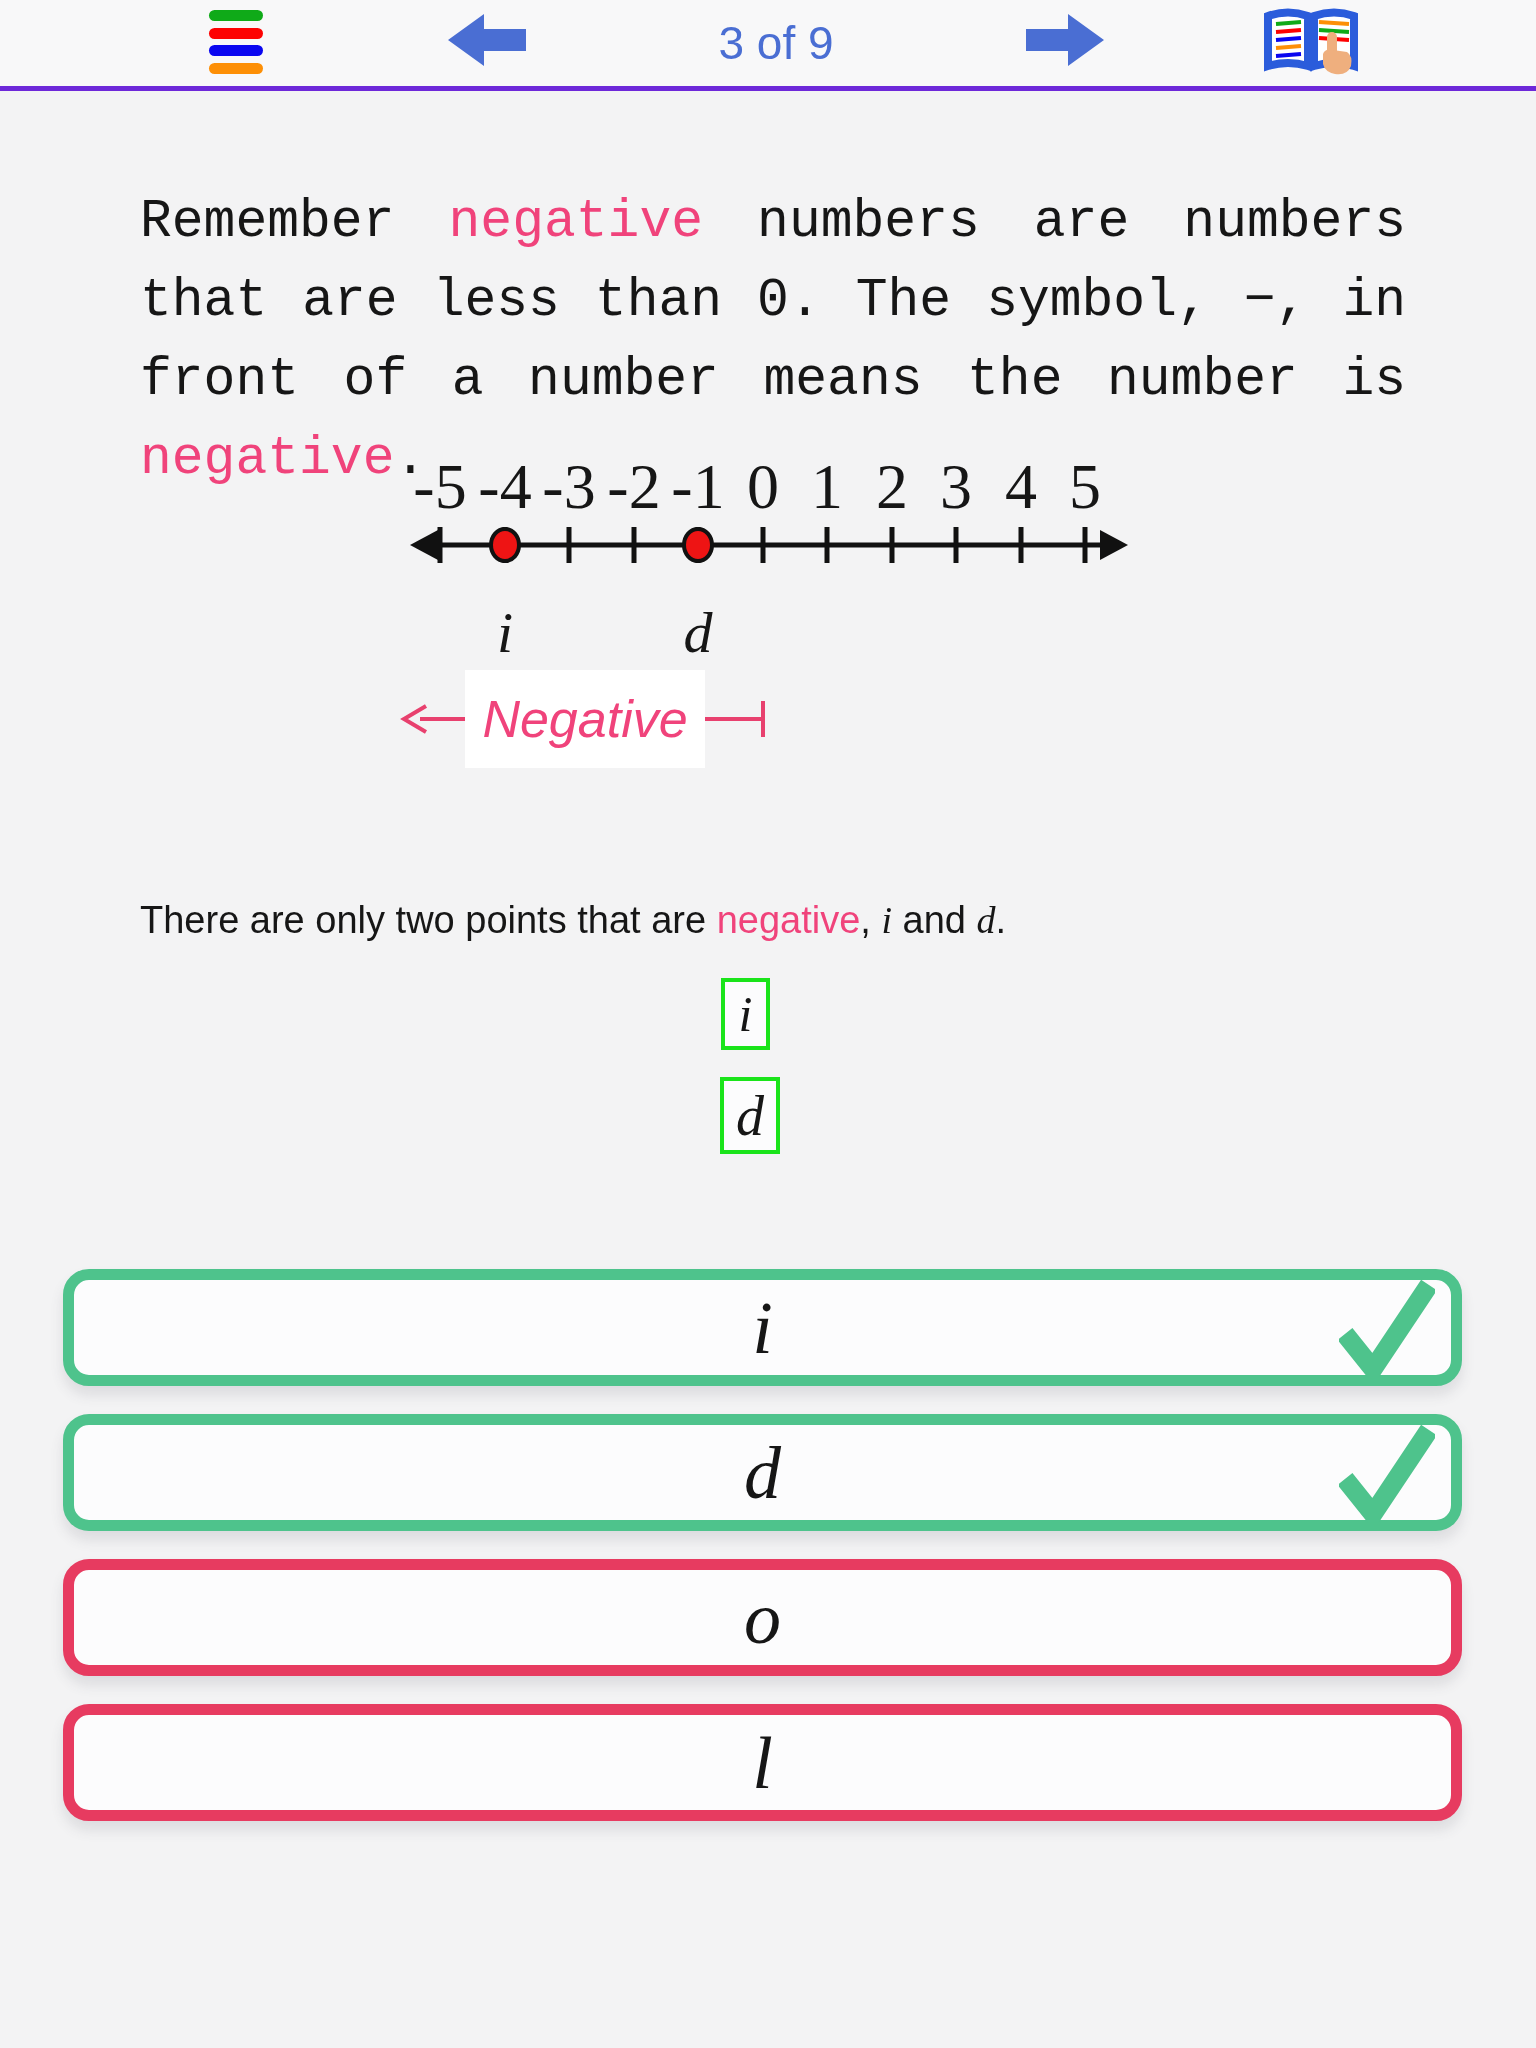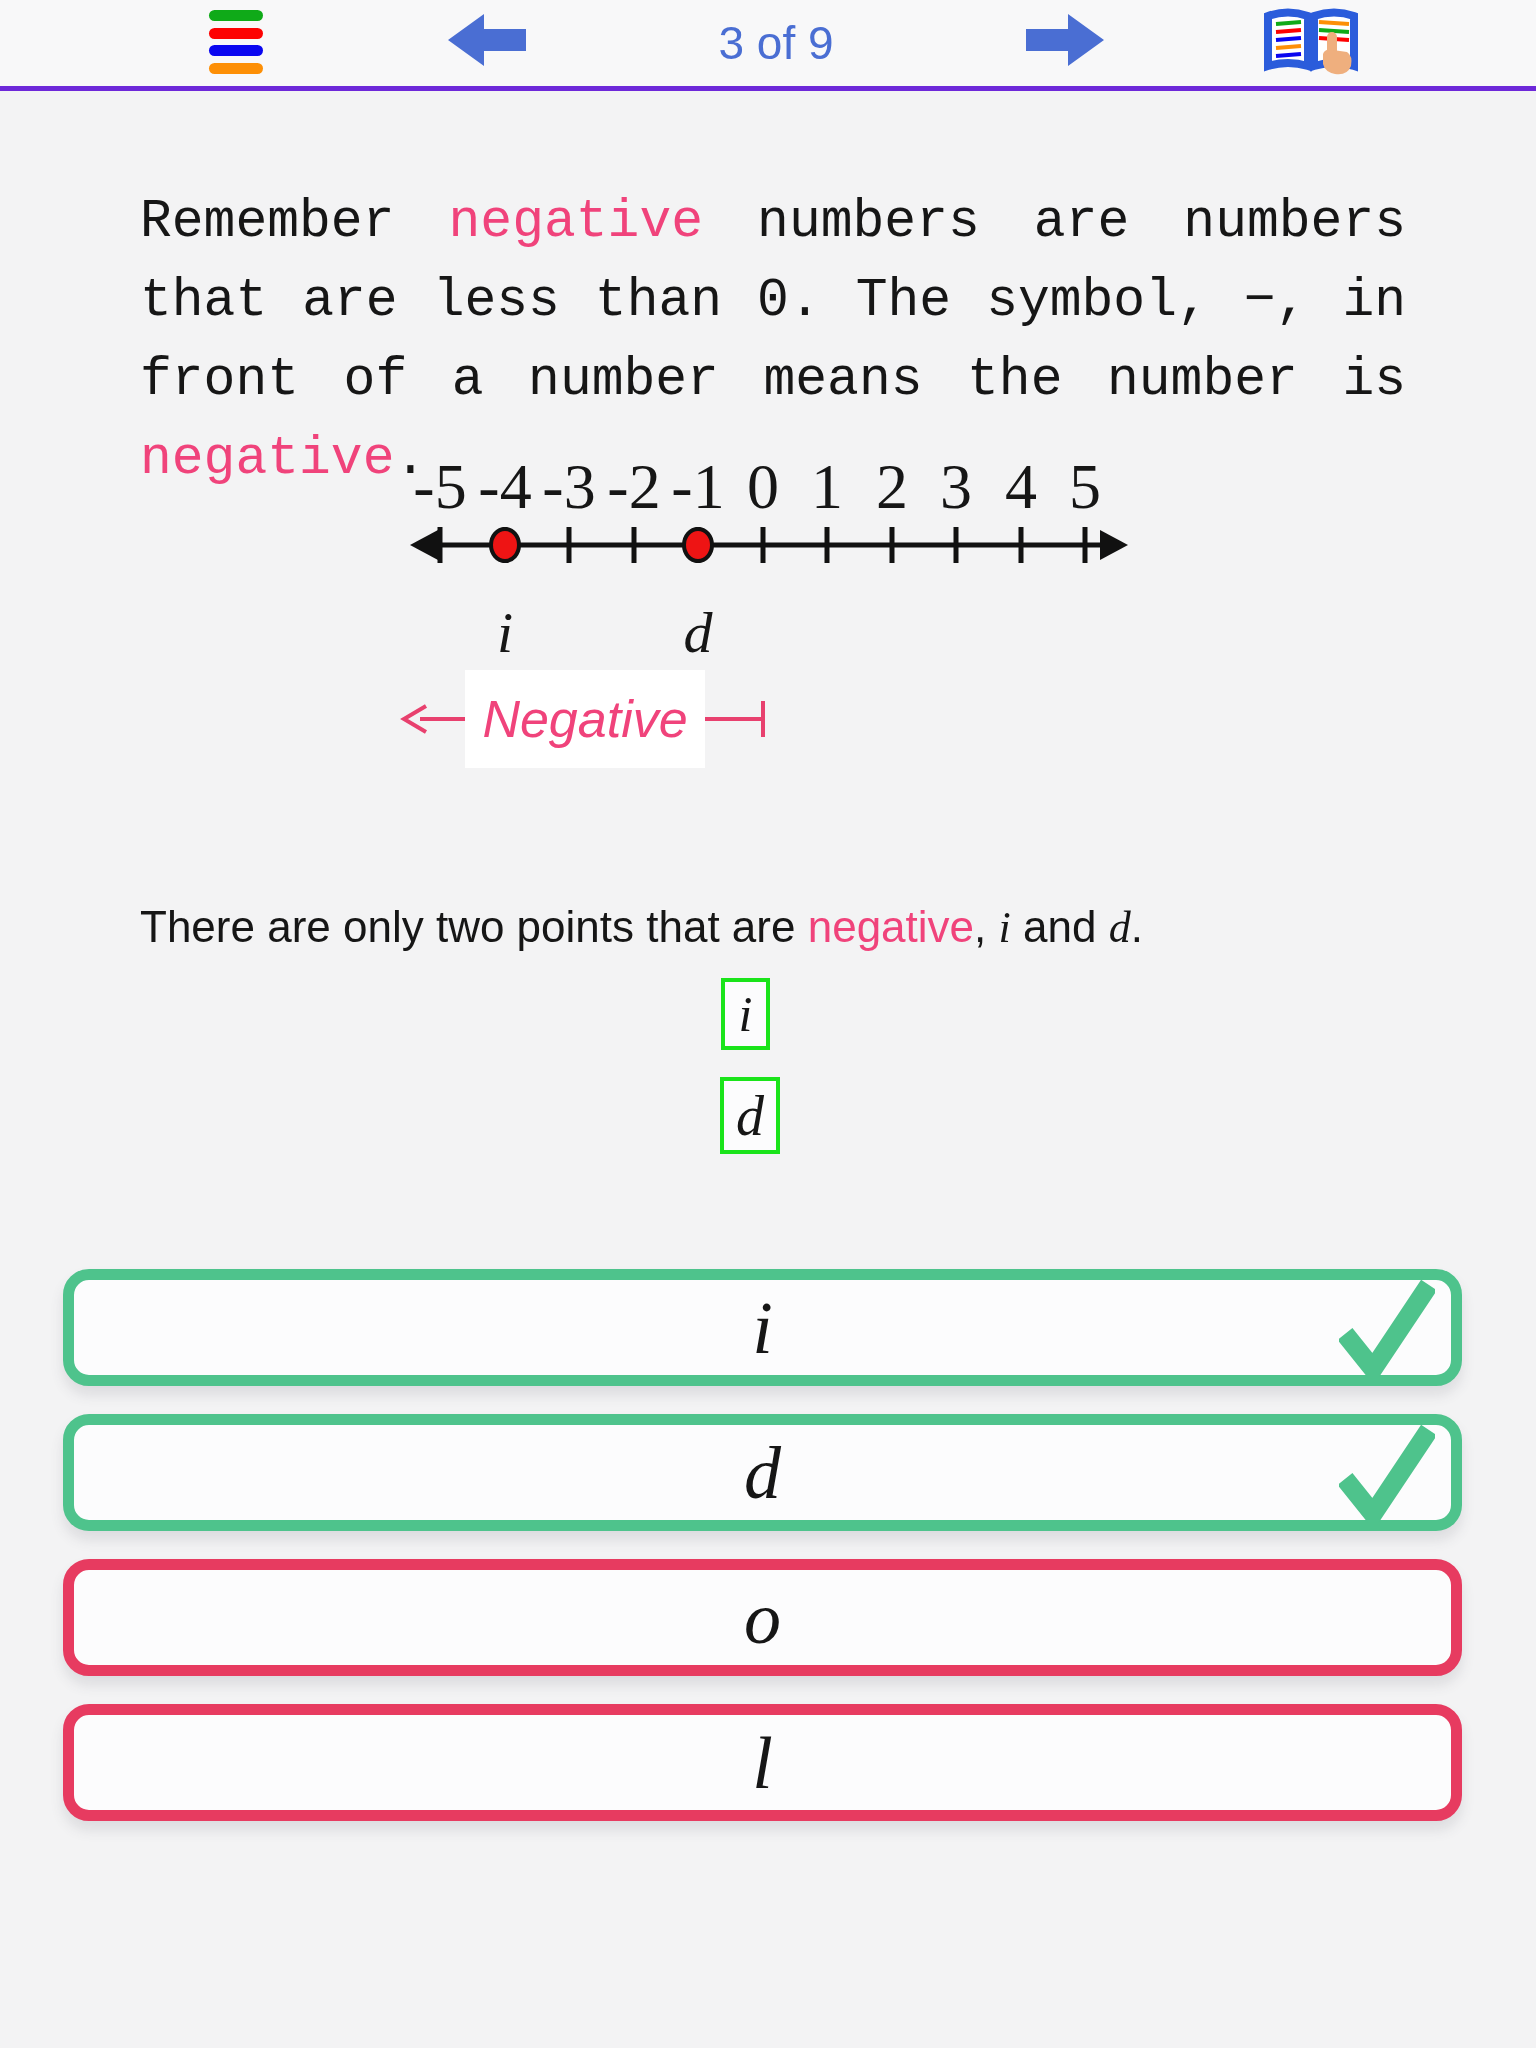--- a/index.html
+++ b/index.html
@@ -30,21 +30,21 @@
     font-size:46px;color:var(--nav-blue,#4a6ed3);
   }
   .toc-btn{left:1263px;top:6px;}
   
   .p1{
     position:absolute;left:140px;top:130px;width:1266px;
     font-size:53px;line-height:79px;text-align:justify;font-family:Liberation Mono, monospace;
   }
   .p2{
     position:absolute;left:140px;top:843px;width:1340px;
-    font-size:44px;line-height:79px;white-space:nowrap;
+    font-size:38px;line-height:79px;white-space:nowrap;
   }
   .accent{color:var(--accent-pink,#f0437b);}
   .mathvar{font-family:"Liberation Serif",serif;font-style:italic;}
   
   .numberline{position:absolute;left:380px;top:430px;}
   .tick-label{font-family:"Liberation Serif",serif;font-size:64px;fill:#161616;text-anchor:middle;}
   .point-label{font-family:"Liberation Serif",serif;font-style:italic;font-size:58px;fill:#161616;text-anchor:middle;}
   .region-text{font-family:"Liberation Sans",sans-serif;font-style:italic;font-size:52px;fill:var(--accent-pink,#f0437b);text-anchor:middle;}
   
   .sel-box{

